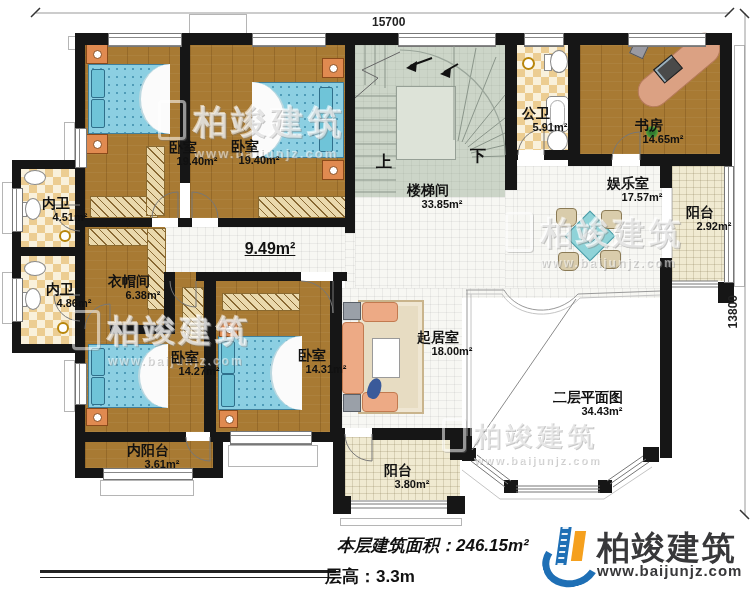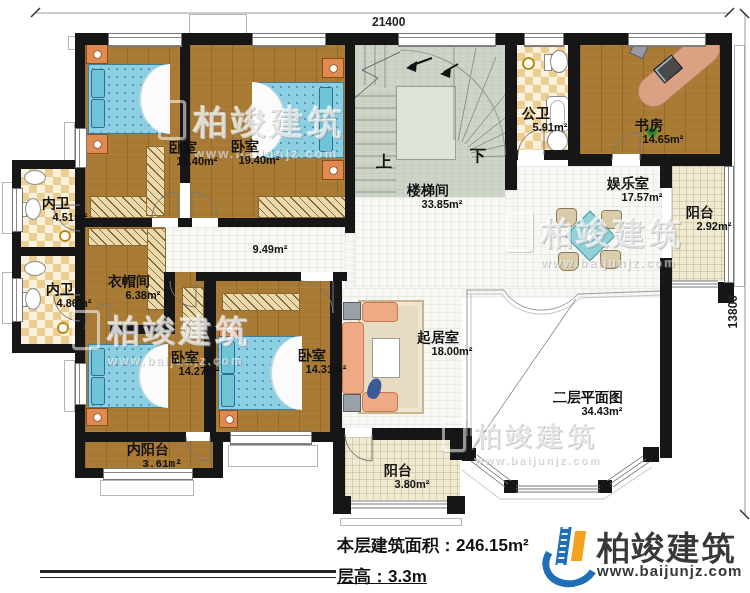--- a/index.html
+++ b/index.html
@@ -392,50 +392,50 @@
       <div class="ra">6.38m²</div>
     </div>
   <div class="lbl" style="left:185px;top:350px;">
     <div class="rn">卧室</div>
       <div class="ra">14.27m²</div>
     </div>
   <div class="lbl" style="left:312px;top:348px;">
     <div class="rn">卧室</div>
       <div class="ra">14.31m²</div>
     </div>
-  <div class="lbl" style="left:148px;top:443px;font-family:Liberation Mono, monospace;">
+  <div class="lbl" style="left:148px;top:443px;">
     <div class="rn">内阳台</div>
       <div class="ra">3.61m²</div>
     </div>
   <div class="lbl" style="left:438px;top:330px;">
     <div class="rn">起居室</div>
       <div class="ra">18.00m²</div>
     </div>
   <div class="lbl" style="left:588px;top:390px;">
     <div class="rn">二层平面图</div>
       <div class="ra">34.43m²</div>
     </div>
   <div class="lbl" style="left:398px;top:463px;">
     <div class="rn">阳台</div>
       <div class="ra">3.80m²</div>
     </div>
   <div class="lbl" style="left:256px;top:243px;">
-    <div class="ra" style="font-size:11px;">9.49m²</div>
+    <div class="ra" style="font-size:16px;text-decoration:underline;">9.49m²</div>
     </div>
   <div class="updown" style="left:376px;top:152px;">上</div>
   <div class="updown" style="left:470px;top:146px;">下</div>
 
-  <div class="dimtxt" style="left:372px;top:15px;">21400</div>
+  <div class="dimtxt" style="left:372px;top:15px;">15700</div>
   <div class="dimtxt" style="left:726px;top:295px;writing-mode:vertical-rl;transform:rotate(180deg);">13800</div>
 
   <div class="tline" style="top:570px;height:3px;"></div>
   <div class="tline" style="top:577px;height:1px;"></div>
-  <div class="info" style="left:337px;top:534px;">
+  <div class="info" style="left:337px;top:534px;font-style:italic;">
     <span>本层建筑面积：</span><span>246.15m²</span></div>
-  <div class="info" style="left:337px;top:565px;text-decoration:underline;">
+  <div class="info" style="left:325px;top:565px;">
     <span>层高：</span><span>3.3m</span></div>
   <div class="blg" style="left:542px;top:527px;width:52px;height:55px;">
     <div class="blg-arc"></div>
       <div class="blg-b1"></div>
       <div class="blg-b2"></div>
     </div>
   <div class="brand-name">柏竣建筑</div>
   <div class="brand-url">www.baijunjz.com</div>
 
 </div>

